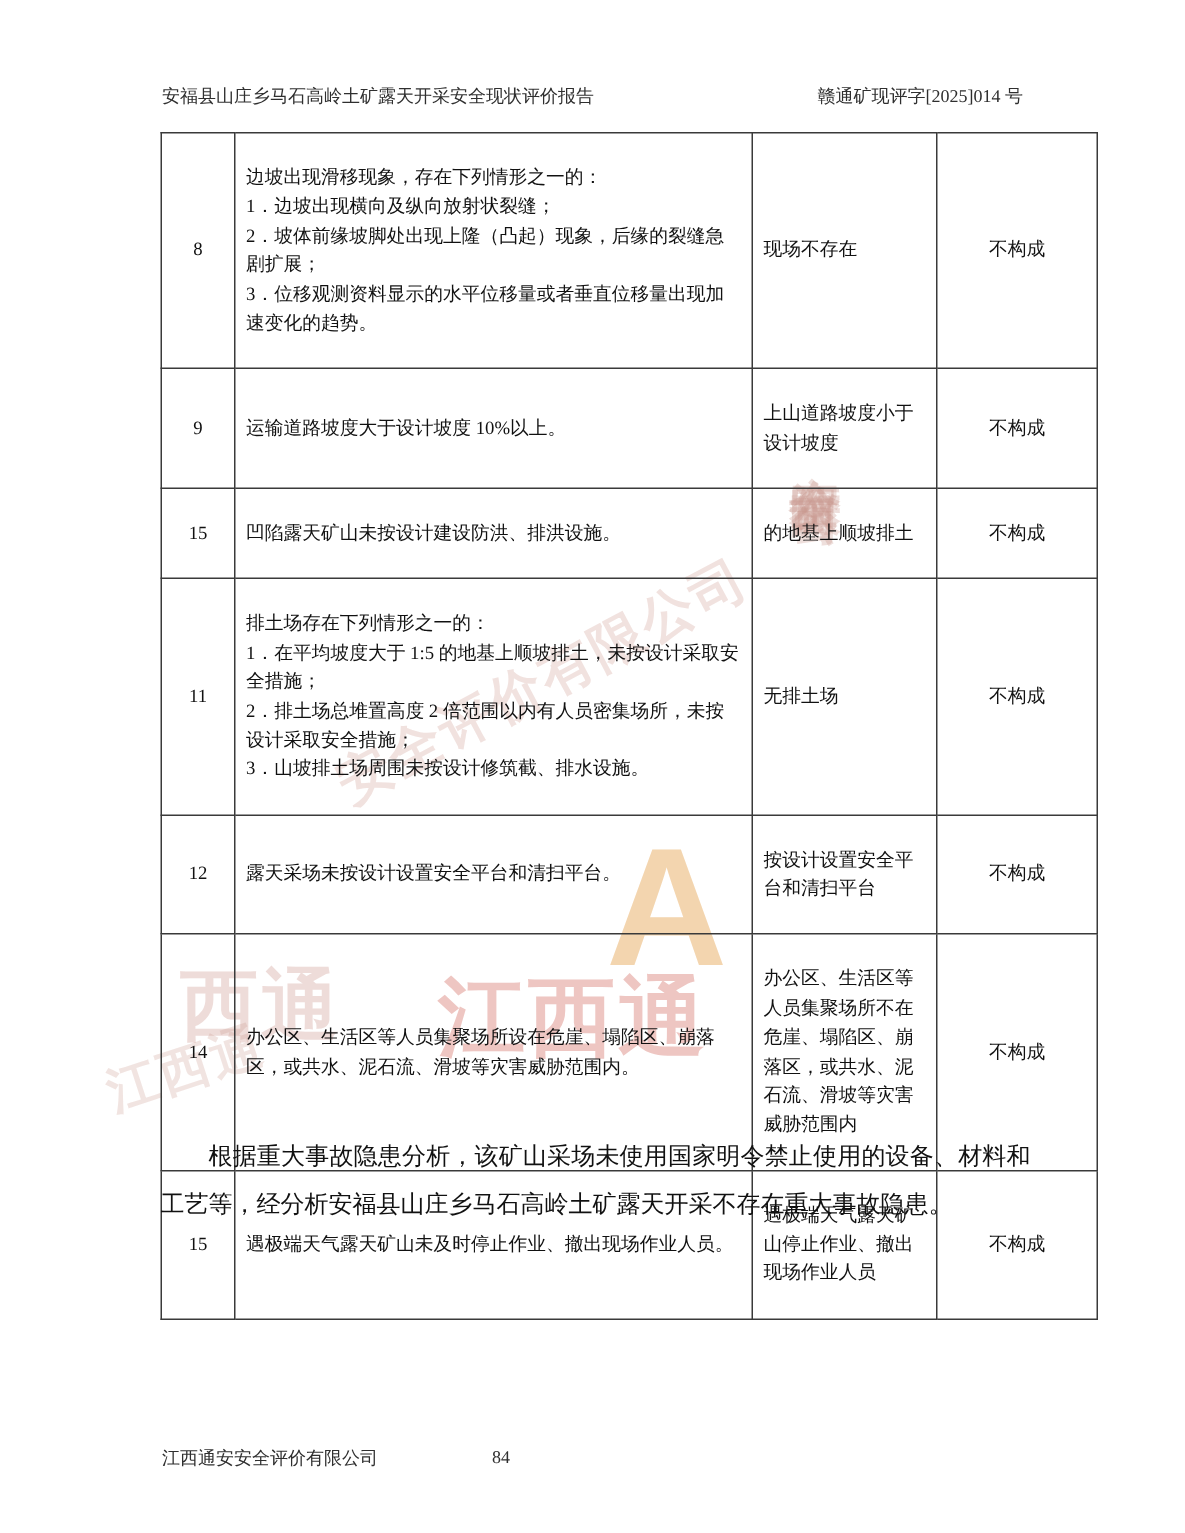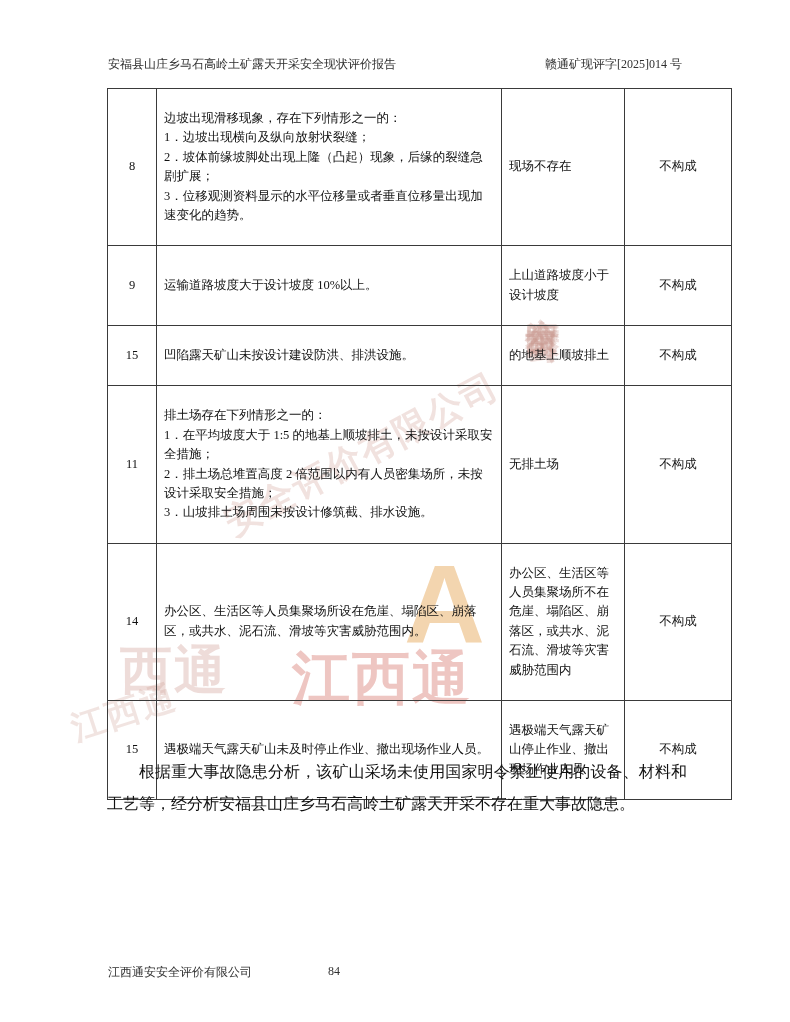--- a/index.html
+++ b/index.html
@@ -197,20 +197,28 @@
           <td class="col-desc">
             <span class="li">排土场存在下列情形之一的：</span>
             <span class="li">1．在平均坡度大于 1:5 的地基上顺坡排土，未按设计采取安全措施；</span>
             <span class="li">2．排土场总堆置高度 2 倍范围以内有人员密集场所，未按设计采取安全措施；</span>
             <span class="li">3．山坡排土场周围未按设计修筑截、排水设施。</span>
           </td>
           <td class="col-site">无排土场</td>
           <td class="col-res">不构成</td>
         </tr>
 
+        <tr>
+          <td class="col-no">12</td>
+          <td class="col-desc">
+            <span class="li">露天采场未按设计设置安全平台和清扫平台。</span>
+          </td>
+          <td class="col-site">按设计设置安全平台和清扫平台</td>
+          <td class="col-res">不构成</td>
+        </tr>
 
 
         <tr>
           <td class="col-no">14</td>
           <td class="col-desc">
             <span class="li">办公区、生活区等人员集聚场所设在危崖、塌陷区、崩落区，或共水、泥石流、滑坡等灾害威胁范围内。</span>
           </td>
           <td class="col-site">办公区、生活区等人员集聚场所不在危崖、塌陷区、崩落区，或共水、泥石流、滑坡等灾害威胁范围内</td>
           <td class="col-res">不构成</td>
         </tr>

